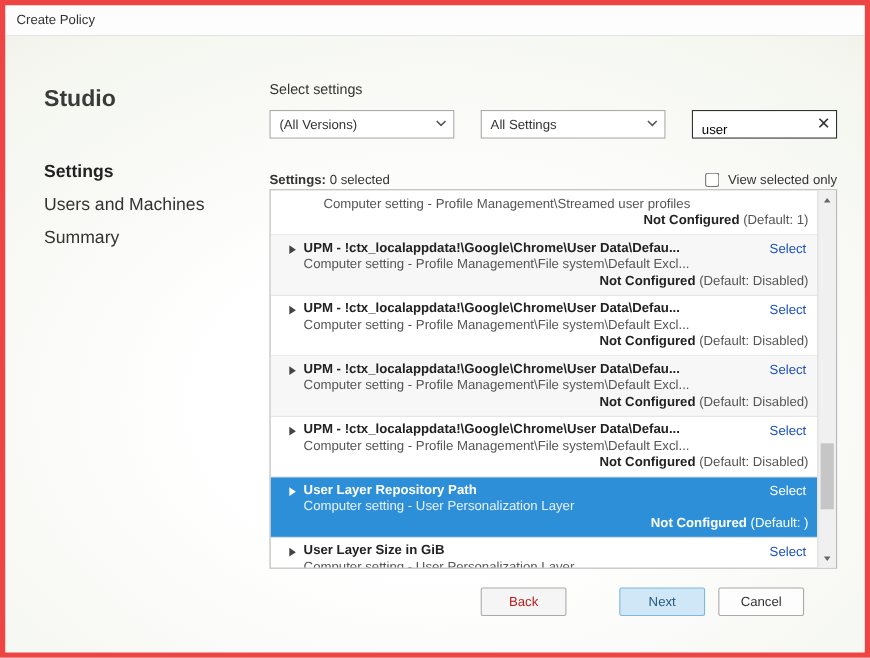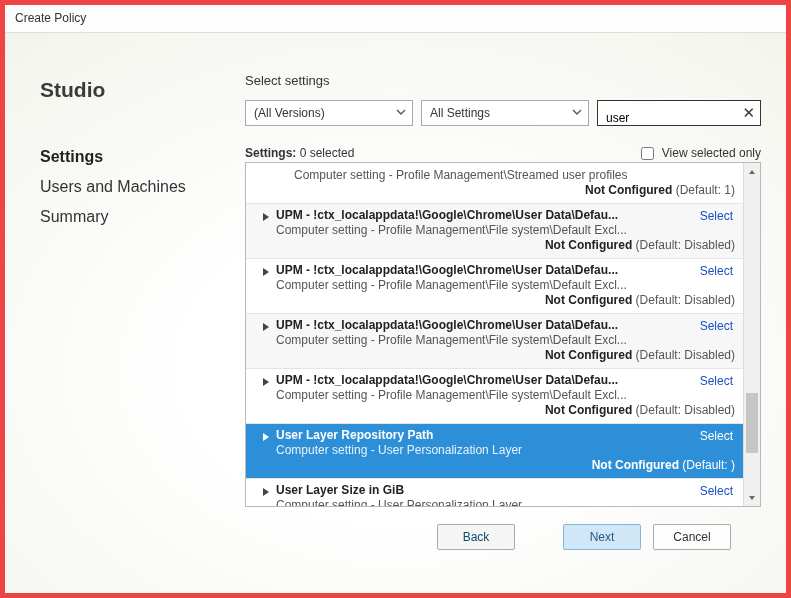--- a/index.html
+++ b/index.html
@@ -6,21 +6,21 @@
 html, body { width: 791px; height: 598px; overflow: hidden; }
 .window { width: 791px; height: 598px; background: #fff; border: 5px solid #ef4444; box-shadow: 0 2px 6px rgba(0,0,0,0.3); display: flex; flex-direction: column; }
 .titlebar { height: 28px; background: #fdfdfd; border-bottom: 1px solid #ddd; padding: 6px 10px; font-size: 12px; color: #333; }
 .body { flex: 1; display: flex; flex-direction: row; background: radial-gradient(ellipse 700px 500px at 50% 60%, #ffffff 30%, #f4f6ef 80%, #eef0e6 100%); overflow: hidden; }
 .sidebar { width: 215px; padding: 45px 0 0 35px; position: relative; }
 .sidebar-title { font-size: 21px; font-weight: 600; color: #3a3a3a; margin-bottom: 40px; }
 .nav-item { font-size: 16px; color: #333; padding: 6px 0; cursor: pointer; }
 .nav-item.active { font-weight: bold; color: #222; }
 .content { flex: 1; padding: 40px 25px 0 25px; display: flex; flex-direction: column; overflow: hidden; }
 .sel-label { font-size: 13px; color: #333; margin-bottom: 12px; }
-.filter-row { display: flex; gap: 8px; margin-bottom: 20px; }
+.filter-row { display: flex; gap: 24px; margin-bottom: 30px; }
 .combo { position: relative; background: #fff; border: 1px solid #aaa; height: 26px; font-size: 12px; color: #333; display: flex; align-items: center; padding: 0 20px 0 8px; cursor: pointer; }
 .combo .chev { position: absolute; right: 5px; top: 5px; }
 .combo1 { width: 168px; }
 .combo2 { width: 168px; }
 .search { flex: 1; position: relative; background: #fff; border: 1px solid #333; height: 26px; display: flex; align-items: flex-end; }
 .search input { border: none; outline: none; width: 100%; padding: 0 24px 0 8px; font-size: 12px; background: transparent; }
 .search .clear { position: absolute; right: 5px; top: 4px; cursor: pointer; font-size: 15px; color: #333; line-height: 1; }
 .status-row { display: flex; justify-content: space-between; align-items: center; font-size: 12px; color: #333; margin-bottom: 2px; }
 .status-row .left b { font-weight: bold; }
 .chk { width: 13px; height: 13px; vertical-align: middle; margin-right: 4px; }
@@ -38,21 +38,21 @@
 .item .sub { color: #555; margin-top: 1px; }
 .item.sel .sub { color: #e6f1fa; }
 .item .cfg { color: #555; margin-top: 1px; text-align: right; }
 .item .cfg b { color: #222; font-weight: bold; }
 .item.sel .cfg, .item.sel .cfg b { color: #fff; }
 .item .select-link { position: absolute; right: 10px; top: 5px; color: #1a4fc0; cursor: pointer; font-size: 12px; }
 .item.sel .select-link { color: #fff; }
 .item.first { padding-left: 48px; }
 .footer { height: 60px; display: flex; justify-content: flex-end; align-items: center; gap: 12px; padding-right: 30px; }
 .btn { min-width: 78px; height: 26px; border: 1px solid #aaa; background: #fdfdfd; font-size: 12px; color: #333; cursor: pointer; border-radius: 2px; }
-.btn:disabled { color: #0c4a6e; background: #f5f5f5; cursor: default; margin-left: 17px; }
+.btn:disabled { color: #b91c1c; background: #f5f5f5; cursor: default; margin-left: 17px; }
 .btn.primary { background: #cfe7f7; border-color: #7db8de; color: #2a5a80; margin-left: 36px; }
 svg.chev-d { width: 12px; height: 12px; }
 svg.tri-r { width: 8px; height: 10px; }
 </style>
 </head>
 <body>
 
 <div class="window">
   <div class="titlebar">
     <span>Create Policy</span>

